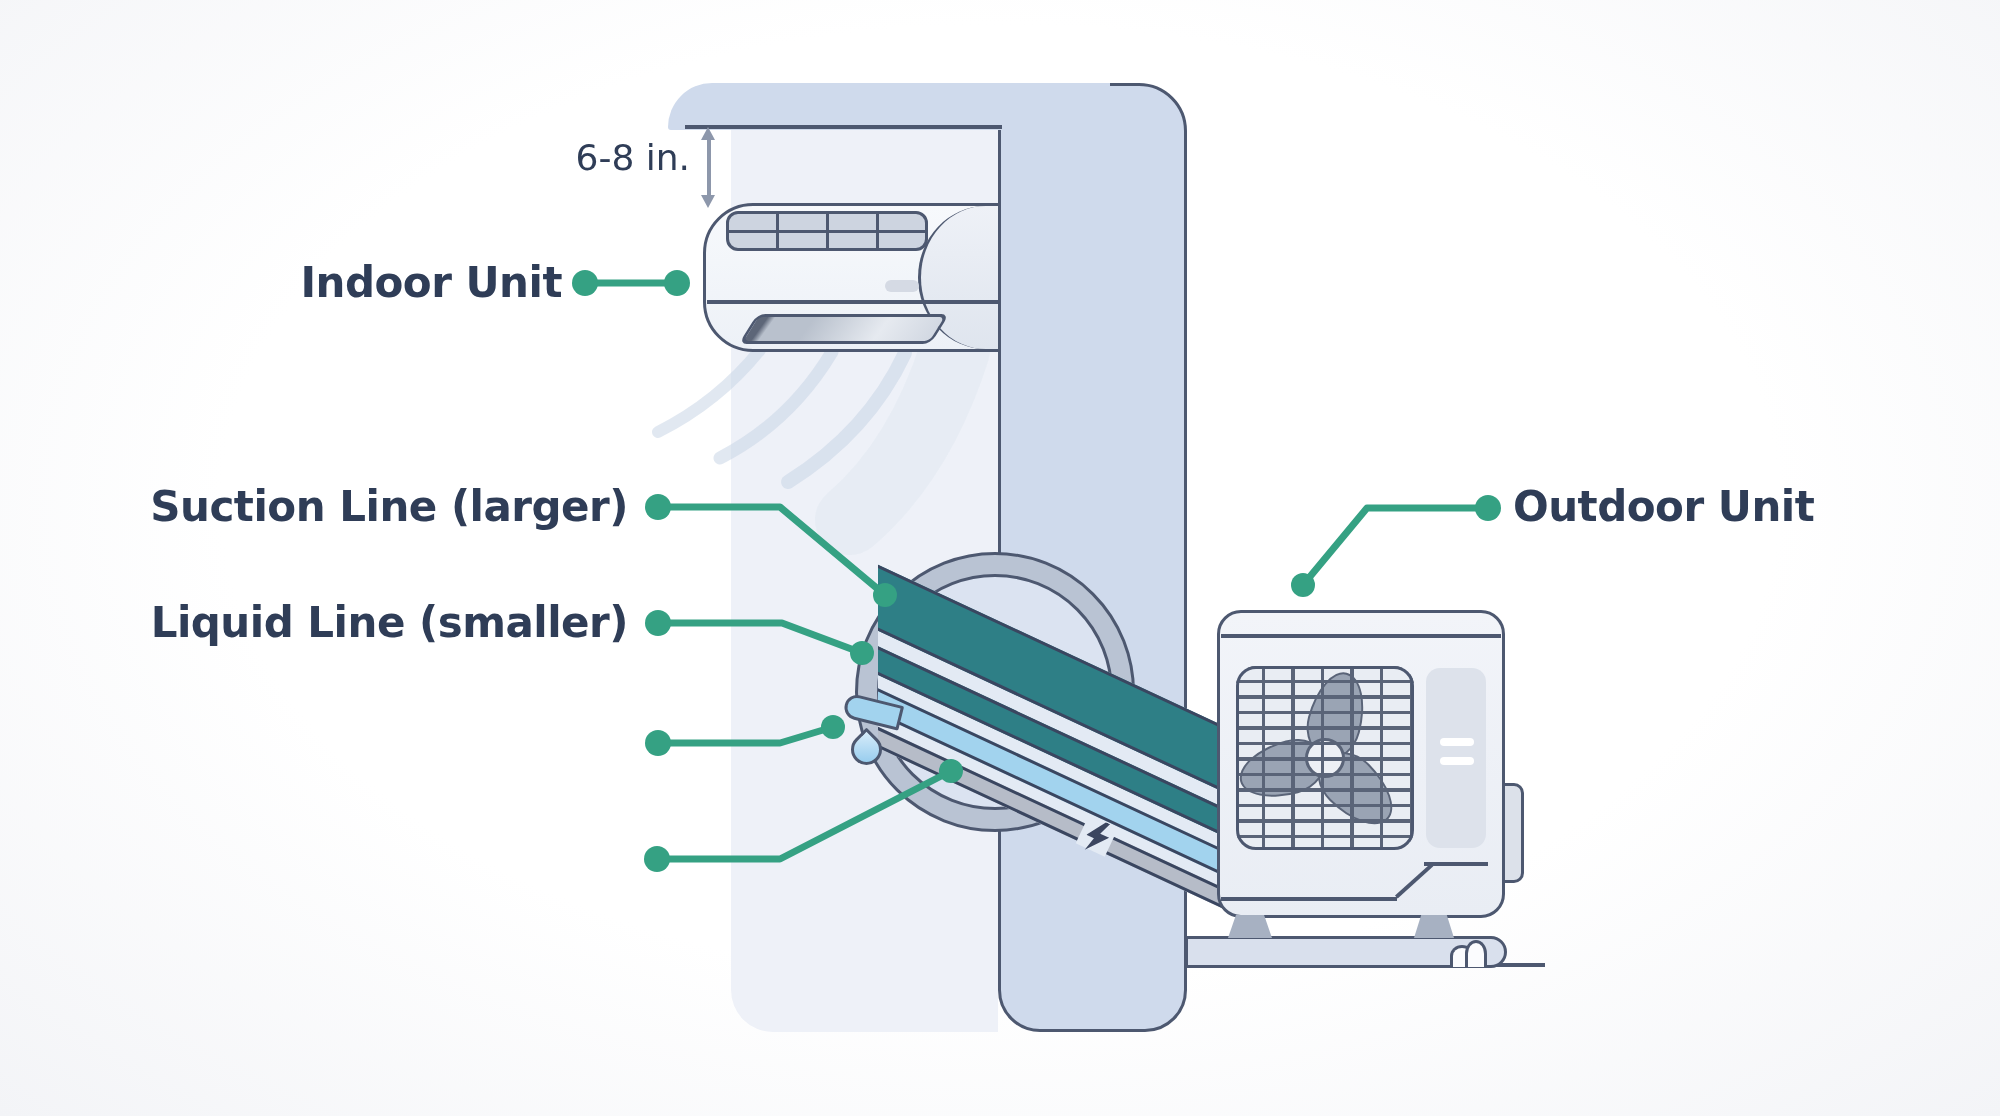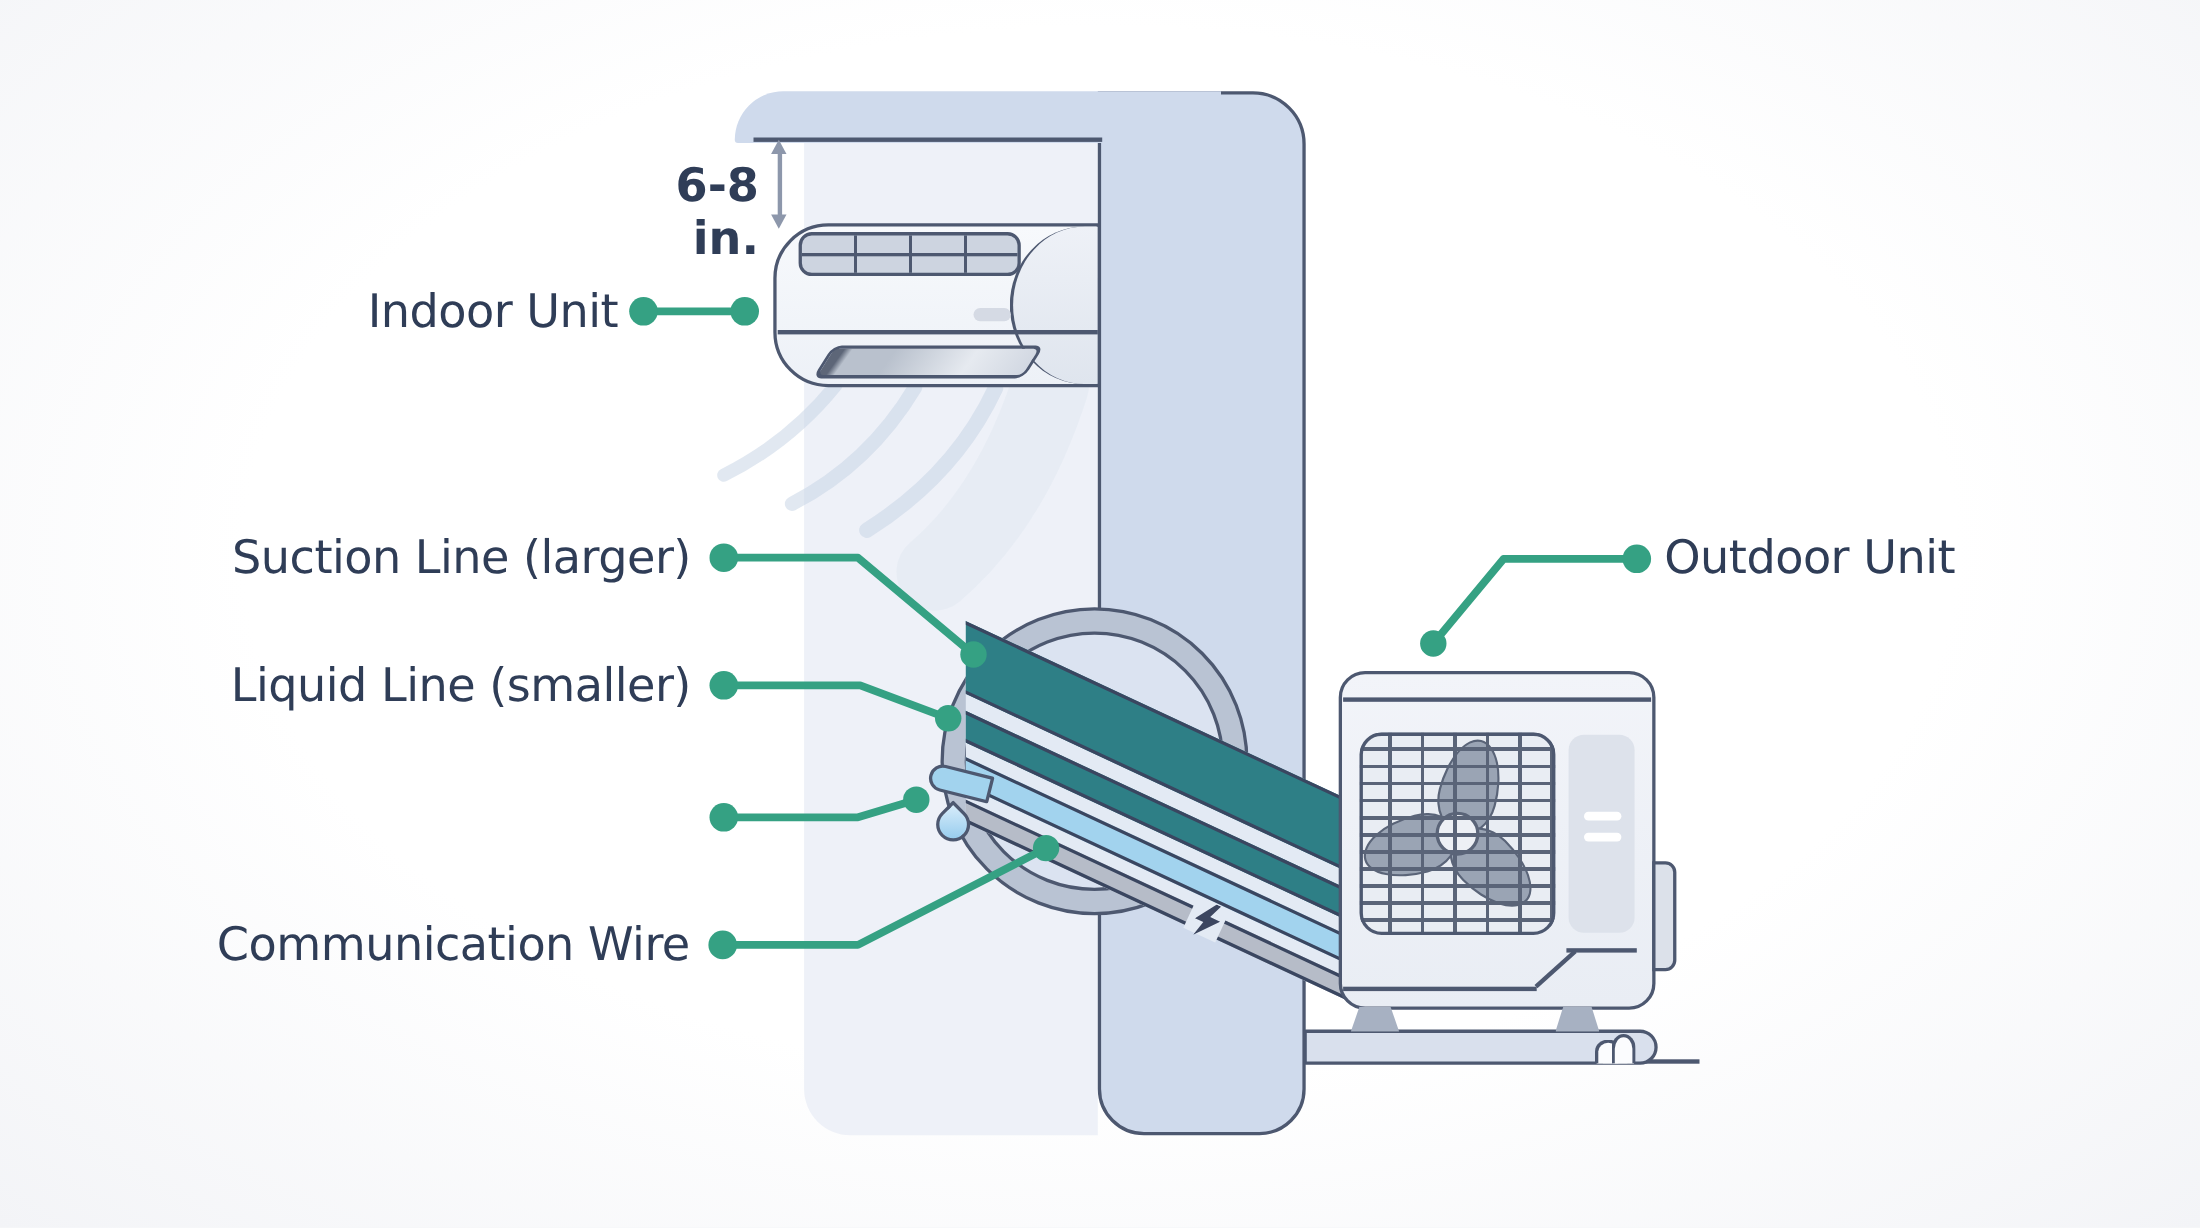--- a/index.html
+++ b/index.html
@@ -102,29 +102,29 @@
     border:3.5px solid #4d5870;border-radius:2px 16px 16px 2px;box-sizing:border-box;z-index:4;}
   .ground-line{left:1185px;top:963px;width:360px;height:3.5px;background:#4d5870;z-index:3;}
   .grass{left:1450px;top:940px;width:52px;height:27px;z-index:17;}
   .grass .blade{position:absolute;background:#fbfcfe;border:3px solid #4d5870;border-bottom:none;
     border-radius:50% 50% 0 0;box-sizing:border-box;}
   .grass .b1{left:0;top:5px;width:24px;height:22px;}
   .grass .b2{left:15px;top:0;width:22px;height:27px;}
 
   
   .lbl{position:absolute;width:560px;font-size:42px;line-height:52px;color:#2f3d57;
-    font-weight:400;text-align:right;letter-spacing:-0.5px;z-index:45;}
+    font-weight:700;text-align:right;letter-spacing:-0.5px;z-index:45;}
   .lbl-left-1{left:2px;top:257px;}
   .lbl-left-2{left:68px;top:481px;}
   .lbl-left-3{left:68px;top:597px;}
   .lbl-left-4{left:67px;top:717px;}
   .lbl-left-5{left:67px;top:833px;}
   .lbl-right{left:1513px;top:481px;text-align:left;}
-  .annotation{left:540px;top:145px;width:150px;font-size:42px;line-height:48px;
-    color:#2f3d57;font-weight:700;text-align:right;z-index:45;}
+  .annotation{left:540px;top:134px;width:150px;font-size:36px;line-height:48px;
+    color:#2f3d57;font-weight:400;text-align:right;z-index:45;}
   .arrow-shaft{left:707px;top:139px;width:4px;height:57px;background:#8d97ab;z-index:45;}
   .arrow-head{width:0;height:0;border-left:7.5px solid transparent;
     border-right:7.5px solid transparent;z-index:45;}
   .arrow-up{left:701px;top:127px;border-bottom:13px solid #8d97ab;}
   .arrow-down{left:701px;top:195px;border-top:13px solid #8d97ab;}
   .watermark{left:1700px;top:1074px;width:280px;font-size:30px;color:#9aa1ab;
     text-align:right;z-index:45;}
 
   svg.overlay{position:absolute;left:0;top:0;z-index:40;}
   svg.airflow{position:absolute;left:0;top:0;z-index:6;}
@@ -233,17 +233,16 @@
   </svg>
 
   <div class="abs annotation">6-8 in.</div>
   <div class="abs arrow-shaft"></div>
   <div class="abs arrow-head arrow-up"></div>
   <div class="abs arrow-head arrow-down"></div>
 
   <div class="lbl lbl-left-1">Indoor Unit</div>
   <div class="lbl lbl-left-3">Liquid Line (smaller)</div>
   <div class="lbl lbl-left-2">Suction Line (larger)</div>
-  <div class="lbl lbl-left-5">Communication Wire</div>
   <div class="lbl lbl-right">Outdoor Unit</div>
 
 
 </div>
 
 </body></html>

